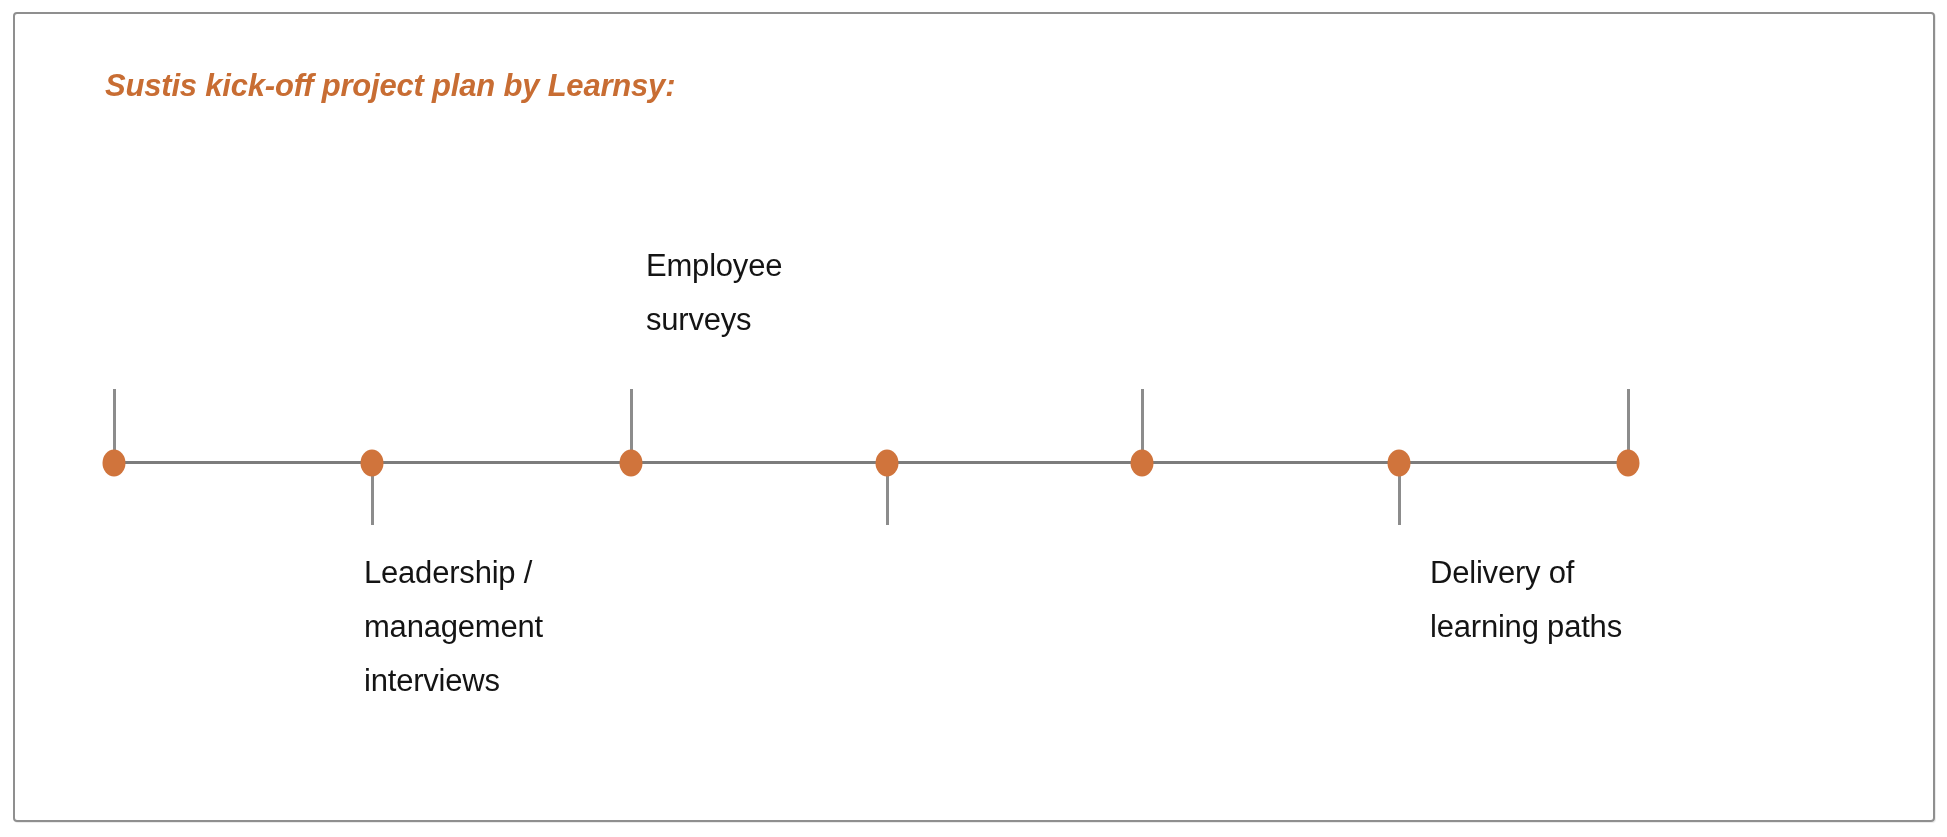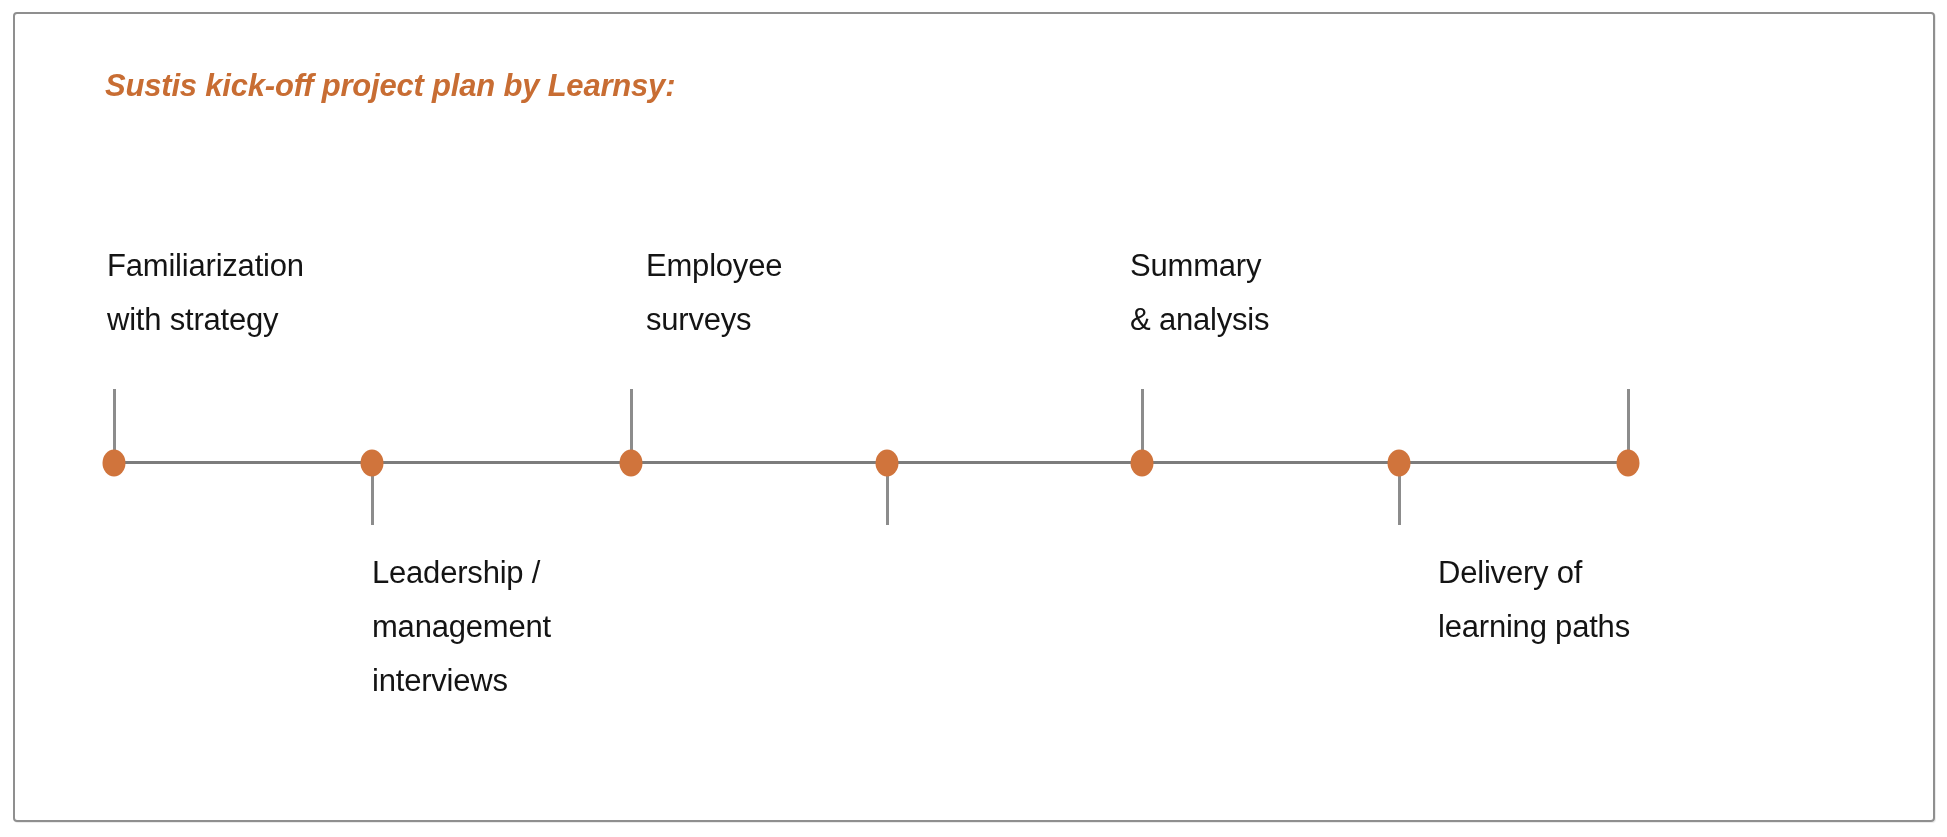--- a/index.html
+++ b/index.html
@@ -51,21 +51,21 @@
   }
   .m-label{
     position:absolute;
     font-size:31px;
     line-height:54px;
     color:#141414;
     letter-spacing:-0.2px;
     white-space:pre-line;
   }
   .m-label.above{top:239px;}
-  .m-label.below{top:546px;margin-left:8px;}
+  .m-label.below{top:546px;}
 </style>
 </head>
 <body>
 
 <div class="stage">
 
   <div class="frame"></div>
 
   <div class="title">Sustis kick-off project plan by Learnsy:</div>
 
@@ -80,31 +80,27 @@
   <div class="tick up" style="left:1626.5px"></div>
 
   <div class="dot" style="left:114px"></div>
   <div class="dot" style="left:372px"></div>
   <div class="dot" style="left:631px"></div>
   <div class="dot" style="left:887px"></div>
   <div class="dot" style="left:1142px"></div>
   <div class="dot" style="left:1399px"></div>
   <div class="dot" style="left:1628px"></div>
 
-  <div class="m-label above" style="left:107px">Familiarization
-with strategy</div>
 
   <div class="m-label below" style="left:364px">Leadership /
 management
 interviews</div>
 
   <div class="m-label above" style="left:646px">Employee
 surveys</div>
 
 
-  <div class="m-label above" style="left:1130px">Summary
-&amp; analysis</div>
 
   <div class="m-label below" style="left:1430px">Delivery of
 learning paths</div>
 
 
 </div>
 
 </body></html>

